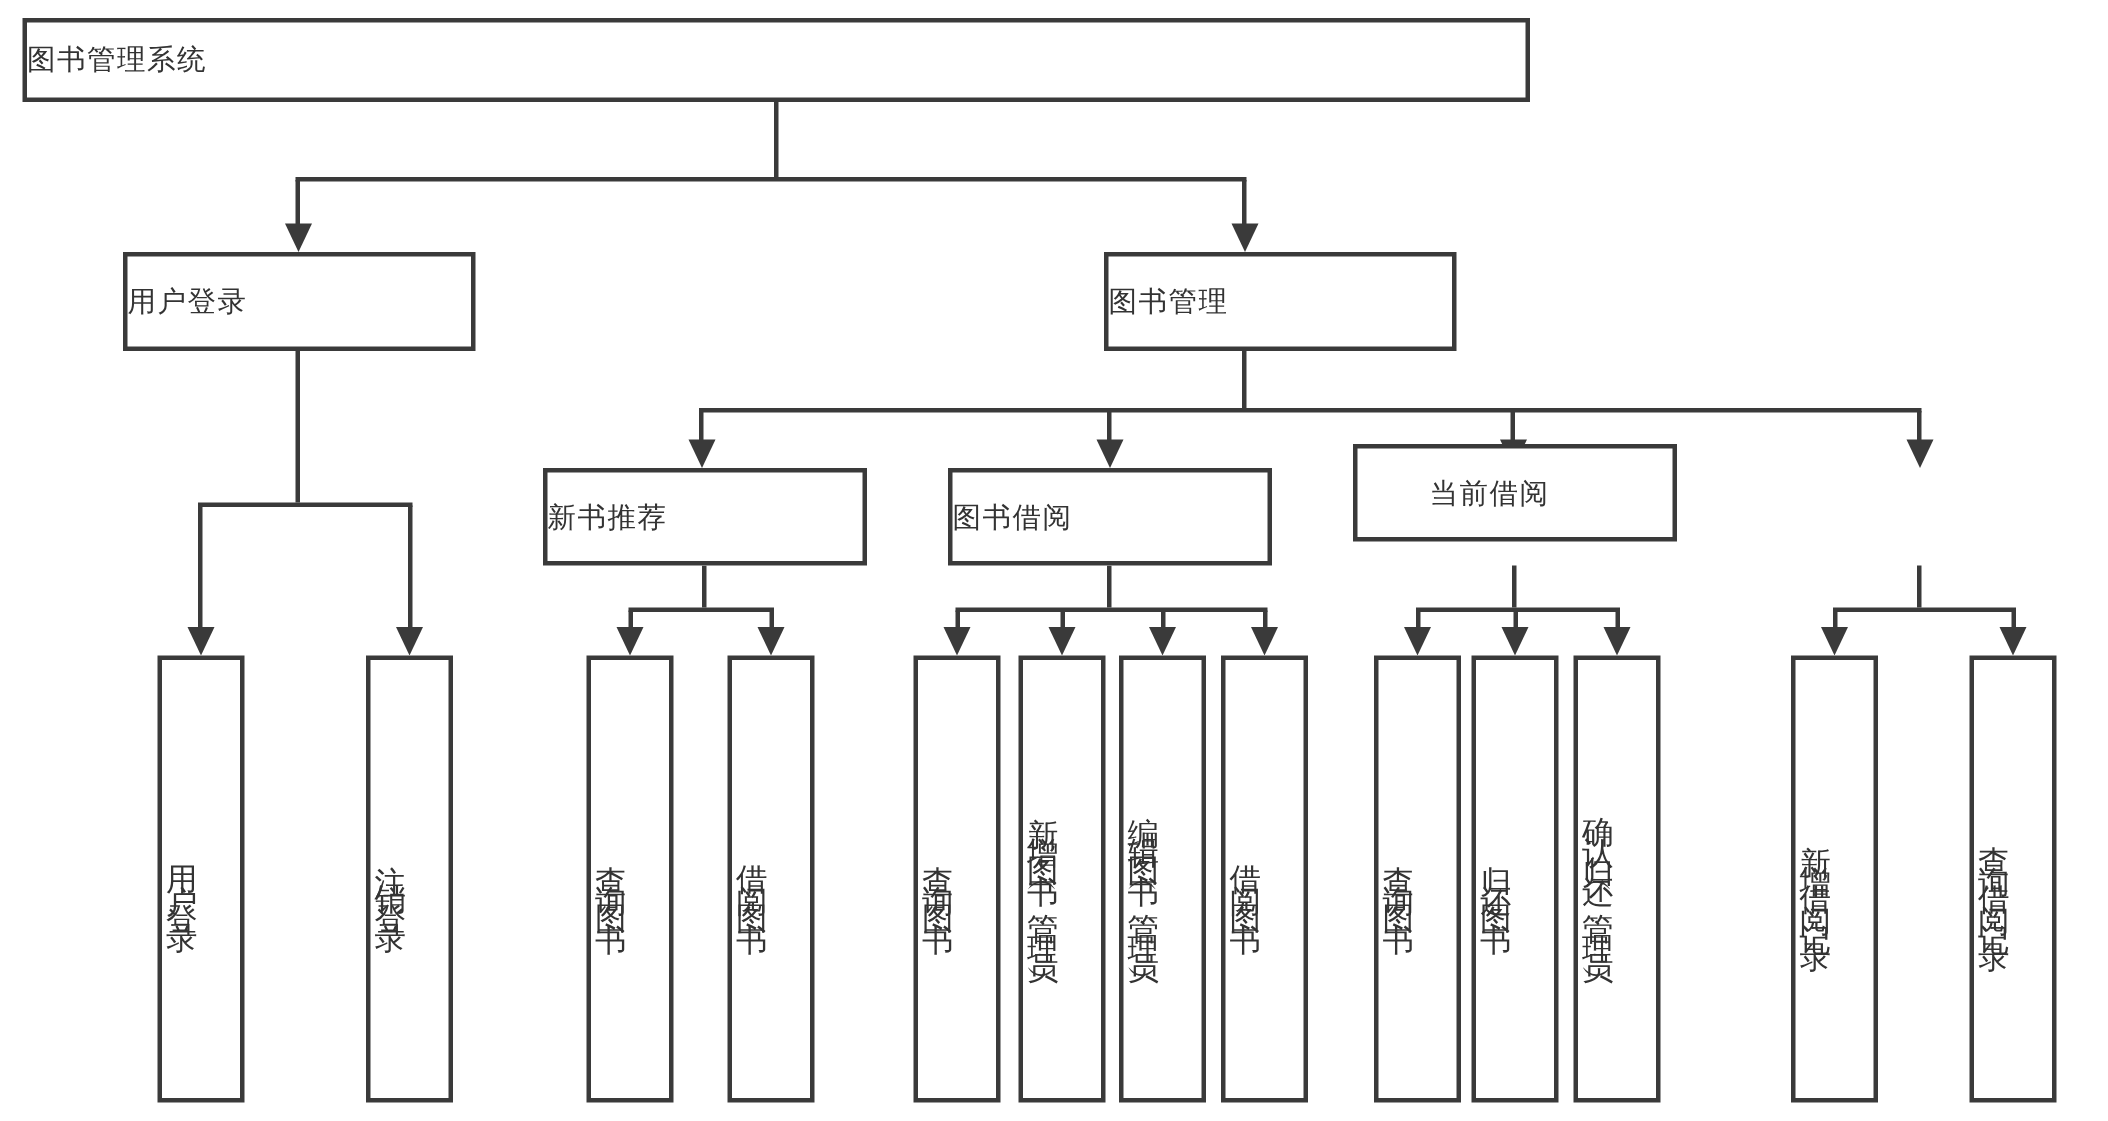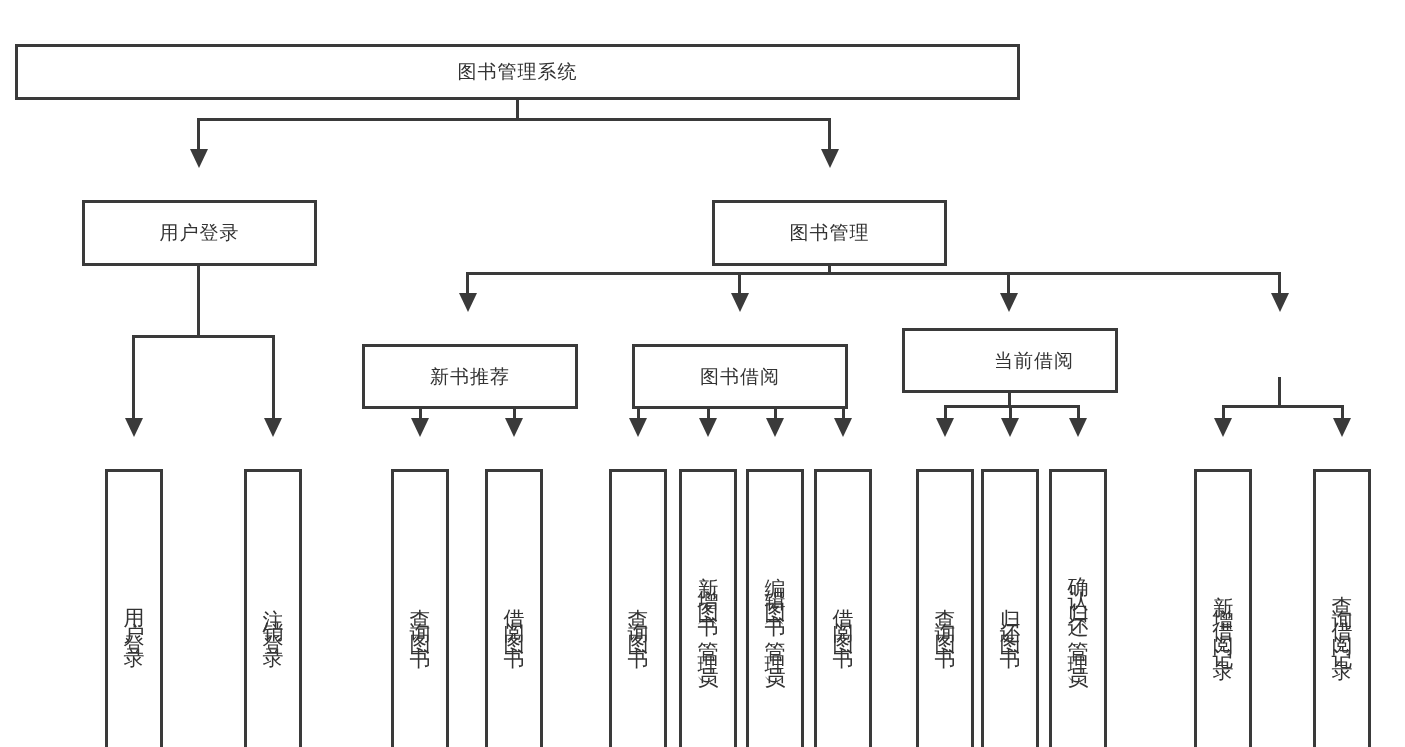--- a/index.html
+++ b/index.html
@@ -3,22 +3,22 @@
 <meta charset="utf-8">
 <style>
   html,body { margin:0; padding:0; background:#ffffff; }
   .canvas {
     position:relative; width:1405px; height:747px; background:#ffffff;
     font-family:"Liberation Sans","DejaVu Sans",sans-serif; color:#333333;
     overflow:hidden;
   }
   .box {
     position:absolute; background:#ffffff; border:3px solid #3a3a3a;
-    box-sizing:border-box; display:flex; align-items:center; justify-content:center;
-    font-size:19px; letter-spacing:1px; z-index:2;margin-top:32px;
+    box-sizing:border-box; display:flex; align-items:center; 
+    font-size:19px; letter-spacing:1px; z-index:2;
   }
   .leaf { z-index:2; }
   .leaf .vtext {
     writing-mode:vertical-rl; text-orientation:mixed;
     font-size:21px; letter-spacing:13px; line-height:1.15;
   }
   .hline,.vline { position:absolute; background:#3a3a3a; z-index:1; }
   .arrowhead {
     position:absolute; width:0; height:0; z-index:1;
     border-left:9px solid transparent; border-right:9px solid transparent;
@@ -91,21 +91,21 @@
   <div class="vline" style="left:1341px;top:407px;width:3px;height:14px;"></div>
   <div class="arrowhead" style="left:1333px;top:418px;"></div>
 
   <div class="box" style="left:15px;top:12px;width:1005px;height:56px;">
     <span>图书管理系统</span>
   </div>
 
   <div class="box" style="left:82px;top:168px;width:235px;height:66px;">
     <span>用户登录</span>
   </div>
-  <div class="box" style="left:712px;top:168px;width:235px;height:66px;">
+  <div class="box" style="left:736px;top:168px;width:235px;height:66px;">
     <span>图书管理</span>
   </div>
 
   <div class="box" style="left:362px;top:312px;width:216px;height:65px;">
     <span>新书推荐</span>
   </div>
   <div class="box" style="left:632px;top:312px;width:216px;height:65px;">
     <span>图书借阅</span>
   </div>
   <div class="box" style="left:902px;top:296px;width:216px;height:65px;padding-left:48px;">

